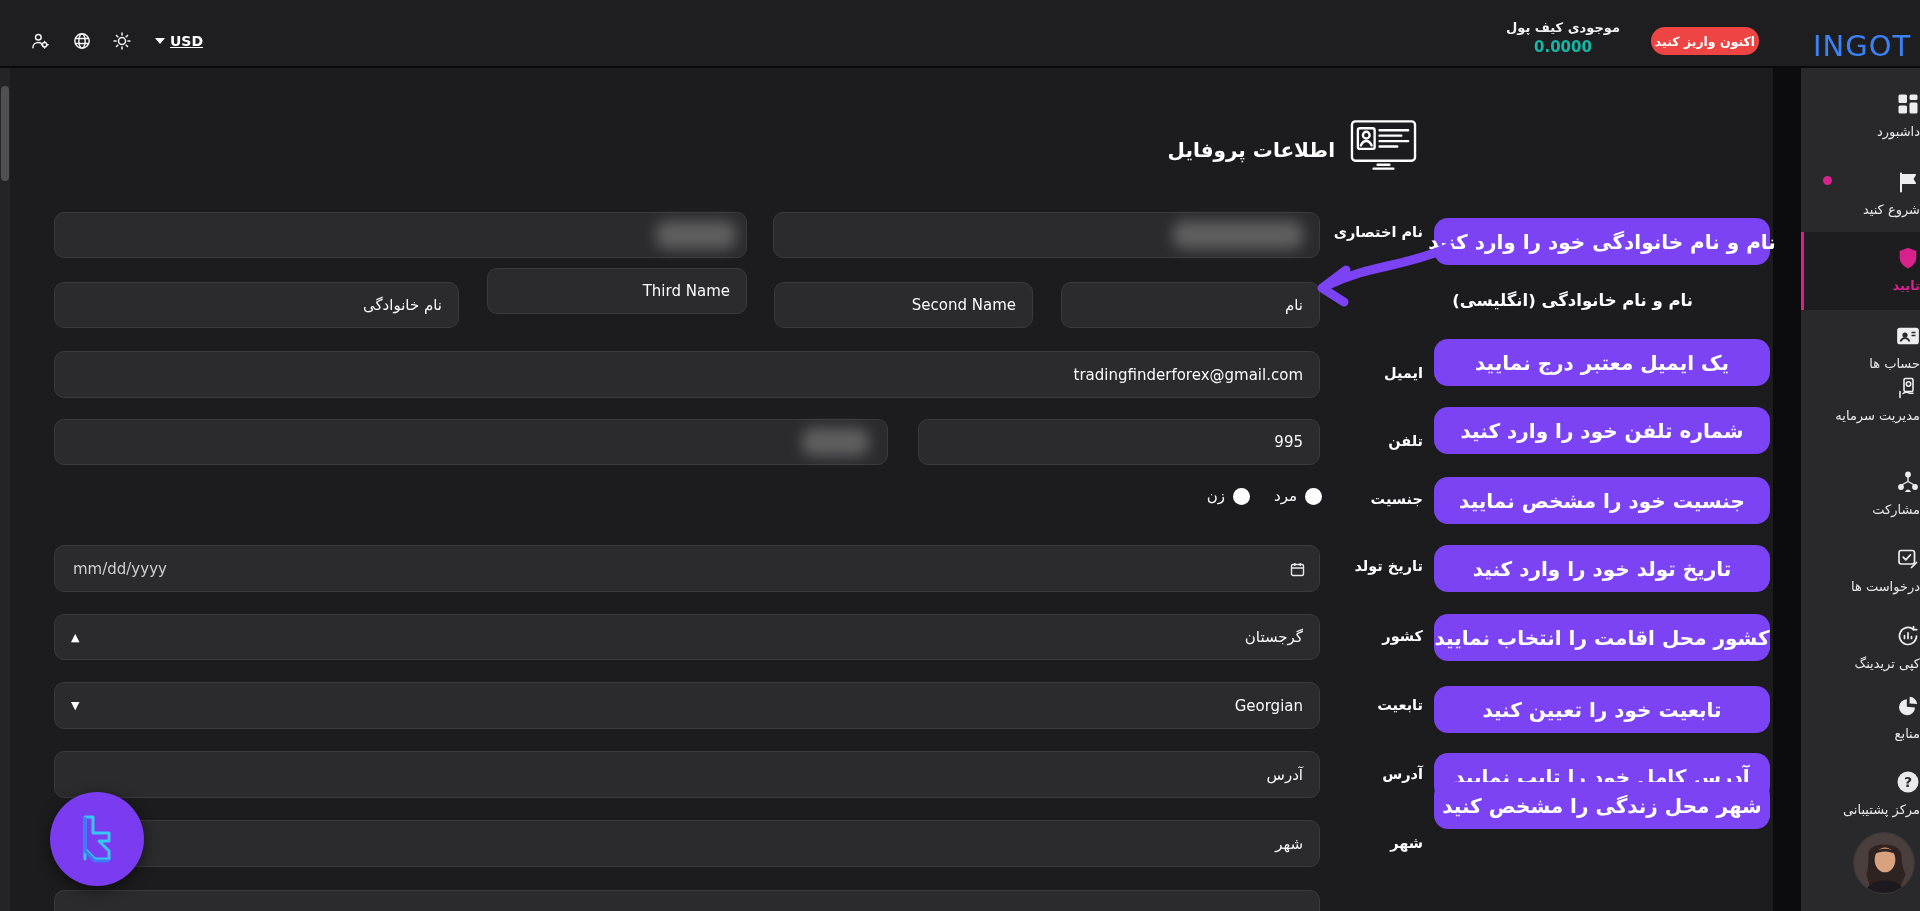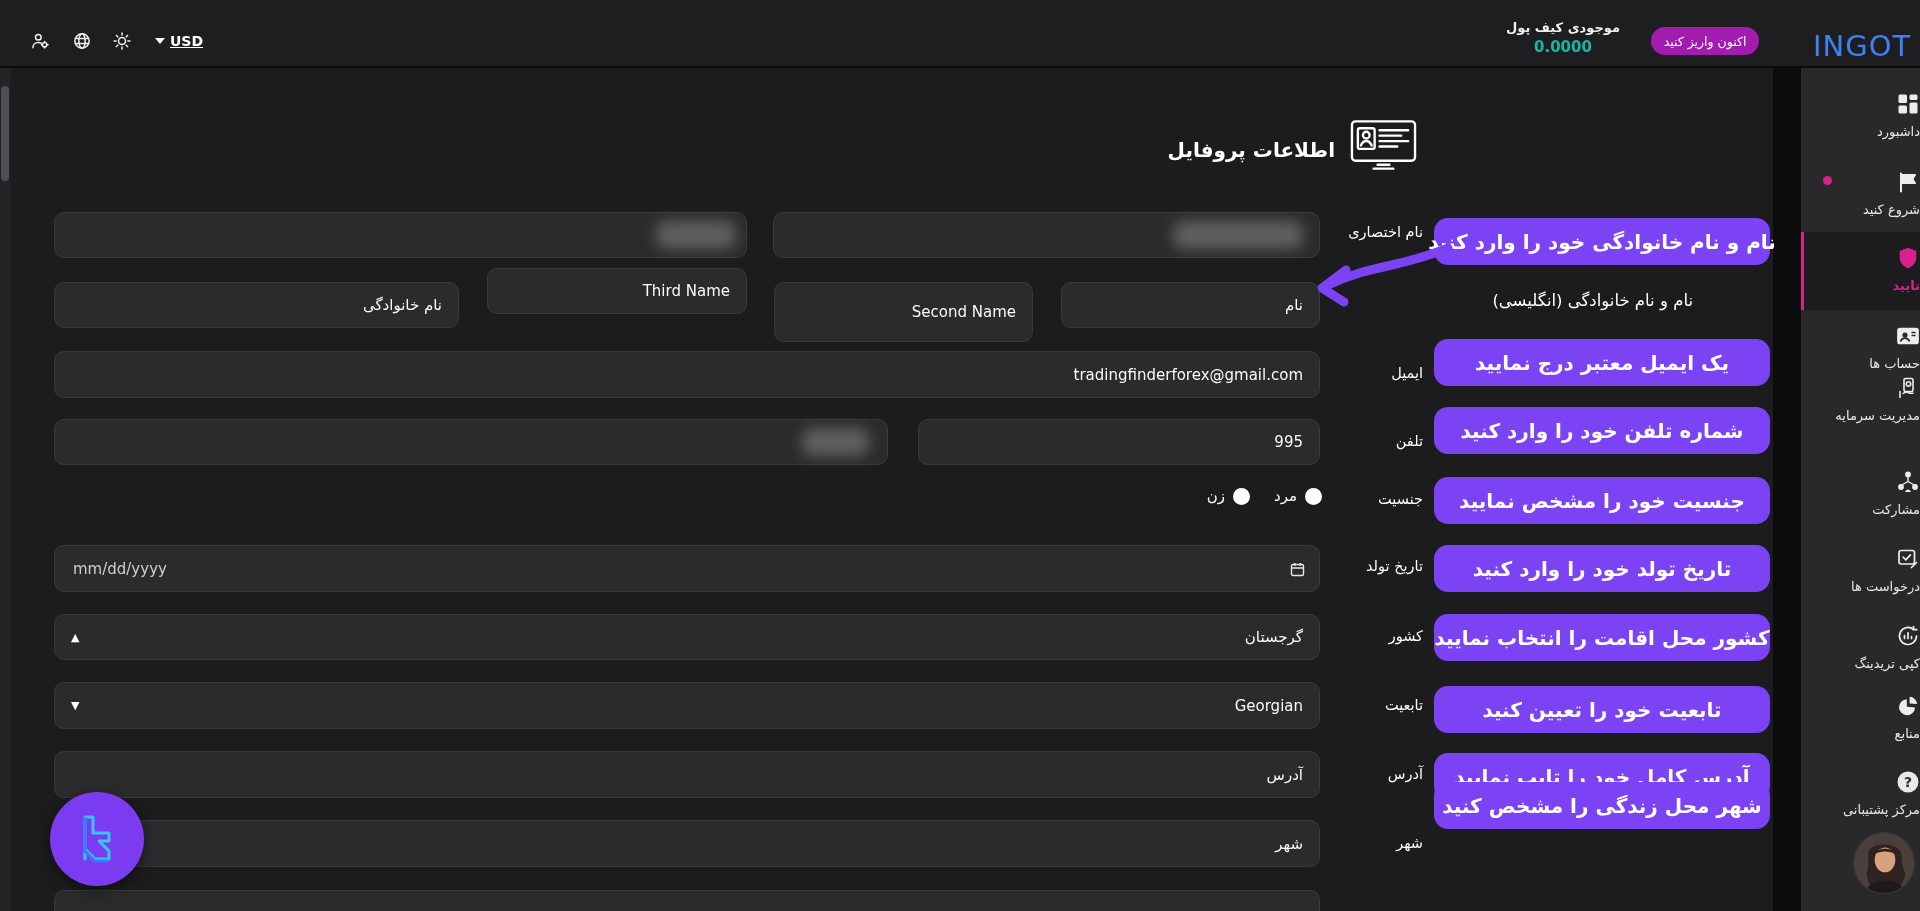--- a/index.html
+++ b/index.html
@@ -10,21 +10,21 @@
 
   
   #topbar { left:0; top:0; width:1920px; height:68px; background:#1e1e20; border-bottom:2px solid #0a0a0c; z-index:30; }
   .tb-icon { top:31px; width:20px; height:20px; color:#f2f2f2; }
   .tb-icon svg { width:20px; height:20px; display:block; }
   #currency { left:155px; top:33px; display:flex; align-items:center; gap:5px; color:#fff; font-weight:bold; font-size:14px; cursor:pointer;text-decoration:underline; }
   .caret-dn { width:0; height:0; border-left:5px solid transparent; border-right:5px solid transparent; border-top:6px solid #fff; display:inline-block; }
   #wallet { right:300px; top:20px; text-align:center; color:#f0f0f0; }
   #wallet .wl { font-size:13px; font-weight:bold; }
   #wallet .wv { font-size:15px; font-weight:bold; color:#14b8a6; margin-top:3px; }
-  #deposit-btn { left:1651px; top:27px; width:108px; height:28px; border-radius:15px; background:#a21caf; color:#fff; font-size:12.5px; font-weight:normal; display:flex; align-items:center; justify-content:center; cursor:pointer; }
+  #deposit-btn { left:1651px; top:27px; width:108px; height:28px; border-radius:15px; background:#ef4444; color:#fff; font-size:12.5px; font-weight:bold; display:flex; align-items:center; justify-content:center; cursor:pointer; }
   #brand { left:1813px; top:29px; color:#3b82f6; font-size:29px; font-weight:normal; letter-spacing:1px; font-family:"DejaVu Sans","Liberation Sans",sans-serif; }
 
   
   #content-bg { left:10px; top:68px; width:1763px; height:843px; background:#1c1c1e; }
   #gap-strip { left:1773px; top:68px; width:28px; height:843px; background:#0c0c0e; }
   #left-track { left:0; top:68px; width:10px; height:843px; background:#242427; }
   #left-thumb { left:1px; top:86px; width:8px; height:95px; background:#505054; border-radius:4px; }
 
   
   #sidebar { left:1801px; top:68px; width:119px; height:843px; background:#29292c; }
@@ -33,21 +33,21 @@
   .side-item svg { width:24px; height:24px; display:block; }
   #side-active { position:absolute; left:0; top:164px; width:119px; height:78px; background:#1d1d20; border-left:3px solid #d9218b; }
   .badge-dot { position:absolute; left:22px; top:6px; width:9px; height:9px; border-radius:50%; background:#d9218b; }
   #avatar { position:absolute; left:52px; top:764px; width:62px; height:62px; border-radius:50%; overflow:hidden; border:1px solid #3a3a3e; cursor:pointer; }
 
   
   .field { position:absolute; background:#2b2b2d; border:1px solid #3a3a3d; border-radius:10px; color:#fafafa; font-size:15px; display:flex; align-items:center; cursor:text; }
   .field .val { position:absolute; right:16px; white-space:nowrap; }
   .field .val-l { position:absolute; left:18px; white-space:nowrap; color:#cfcfcf; }
   .blur-blob { position:absolute; background:#8a8a8a; opacity:.55; border-radius:10px; filter:blur(7px); }
-  .rlabel { position:absolute; right:497px; color:#fff; font-size:14.5px; font-weight:normal; white-space:nowrap; text-align:right;margin-left:20px; }
+  .rlabel { position:absolute; right:497px; color:#fff; font-size:14.5px; font-weight:bold; white-space:nowrap; text-align:right;margin-left:20px; }
   .tip { position:absolute; left:1434px; width:336px; height:47px; background:#7c43f5; border-radius:14px; color:#fff; font-weight:bold; font-size:20px; display:flex; align-items:center; justify-content:center; white-space:nowrap; z-index:20; }
   #page-title { position:absolute; right:585px; top:138px; color:#fff; font-size:20px; font-weight:bold; }
   #title-icon { left:1350px; top:119px; }
   .sel-caret { position:absolute; left:16px; color:#fff; font-size:11px; }
   #gender-group { position:absolute; right:598px; top:487px; display:flex; direction:rtl; gap:24px; align-items:center; }
   .radio-item { display:flex; align-items:center; gap:8px; cursor:pointer; }
   .radio-dot { width:17px; height:17px; border-radius:50%; background:#fff; }
   .radio-item .rtext { color:#fff; font-size:15px; }
   #cal-icon { position:absolute; right:14px; top:16px; }
   #chat-logo { position:absolute; left:50px; top:792px; width:94px; height:94px; border-radius:50%; background:#7b3bf0; display:flex; align-items:center; justify-content:center; cursor:pointer; box-shadow:0 4px 14px rgba(0,0,0,.5); z-index:25; }
@@ -237,21 +237,21 @@
 <div class="blur-blob" style="left:656px;top:221px;width:80px;height:28px"></div>
 <div class="blur-blob" style="left:1173px;top:221px;width:130px;height:28px"></div>
 <div class="rlabel fa" style="top:224px">نام اختصاری</div>
 
 <div class="field" style="left:54px;top:282px;width:405px;height:46px">
   <span class="val fa">نام خانوادگی</span>
 </div>
 <div class="field" style="left:487px;top:268px;width:260px;height:46px">
   <span class="val">Third Name</span>
 </div>
-<div class="field" style="left:774px;top:282px;width:259px;height:60px">
+<div class="field" style="left:774px;top:282px;width:259px;height:46px">
   <span class="val">Second Name</span>
 </div>
 <div class="field" style="left:1061px;top:282px;width:259px;height:46px">
   <span class="val fa">نام</span>
 </div>
 <div class="rlabel fa" style="top:291px;right:227px;font-size:16.5px">نام و نام خانوادگی (انگلیسی)</div>
 
 <div class="field" style="left:54px;top:351px;width:1266px;height:47px">
   <span class="val">tradingfinderforex@gmail.com</span>
 </div>

